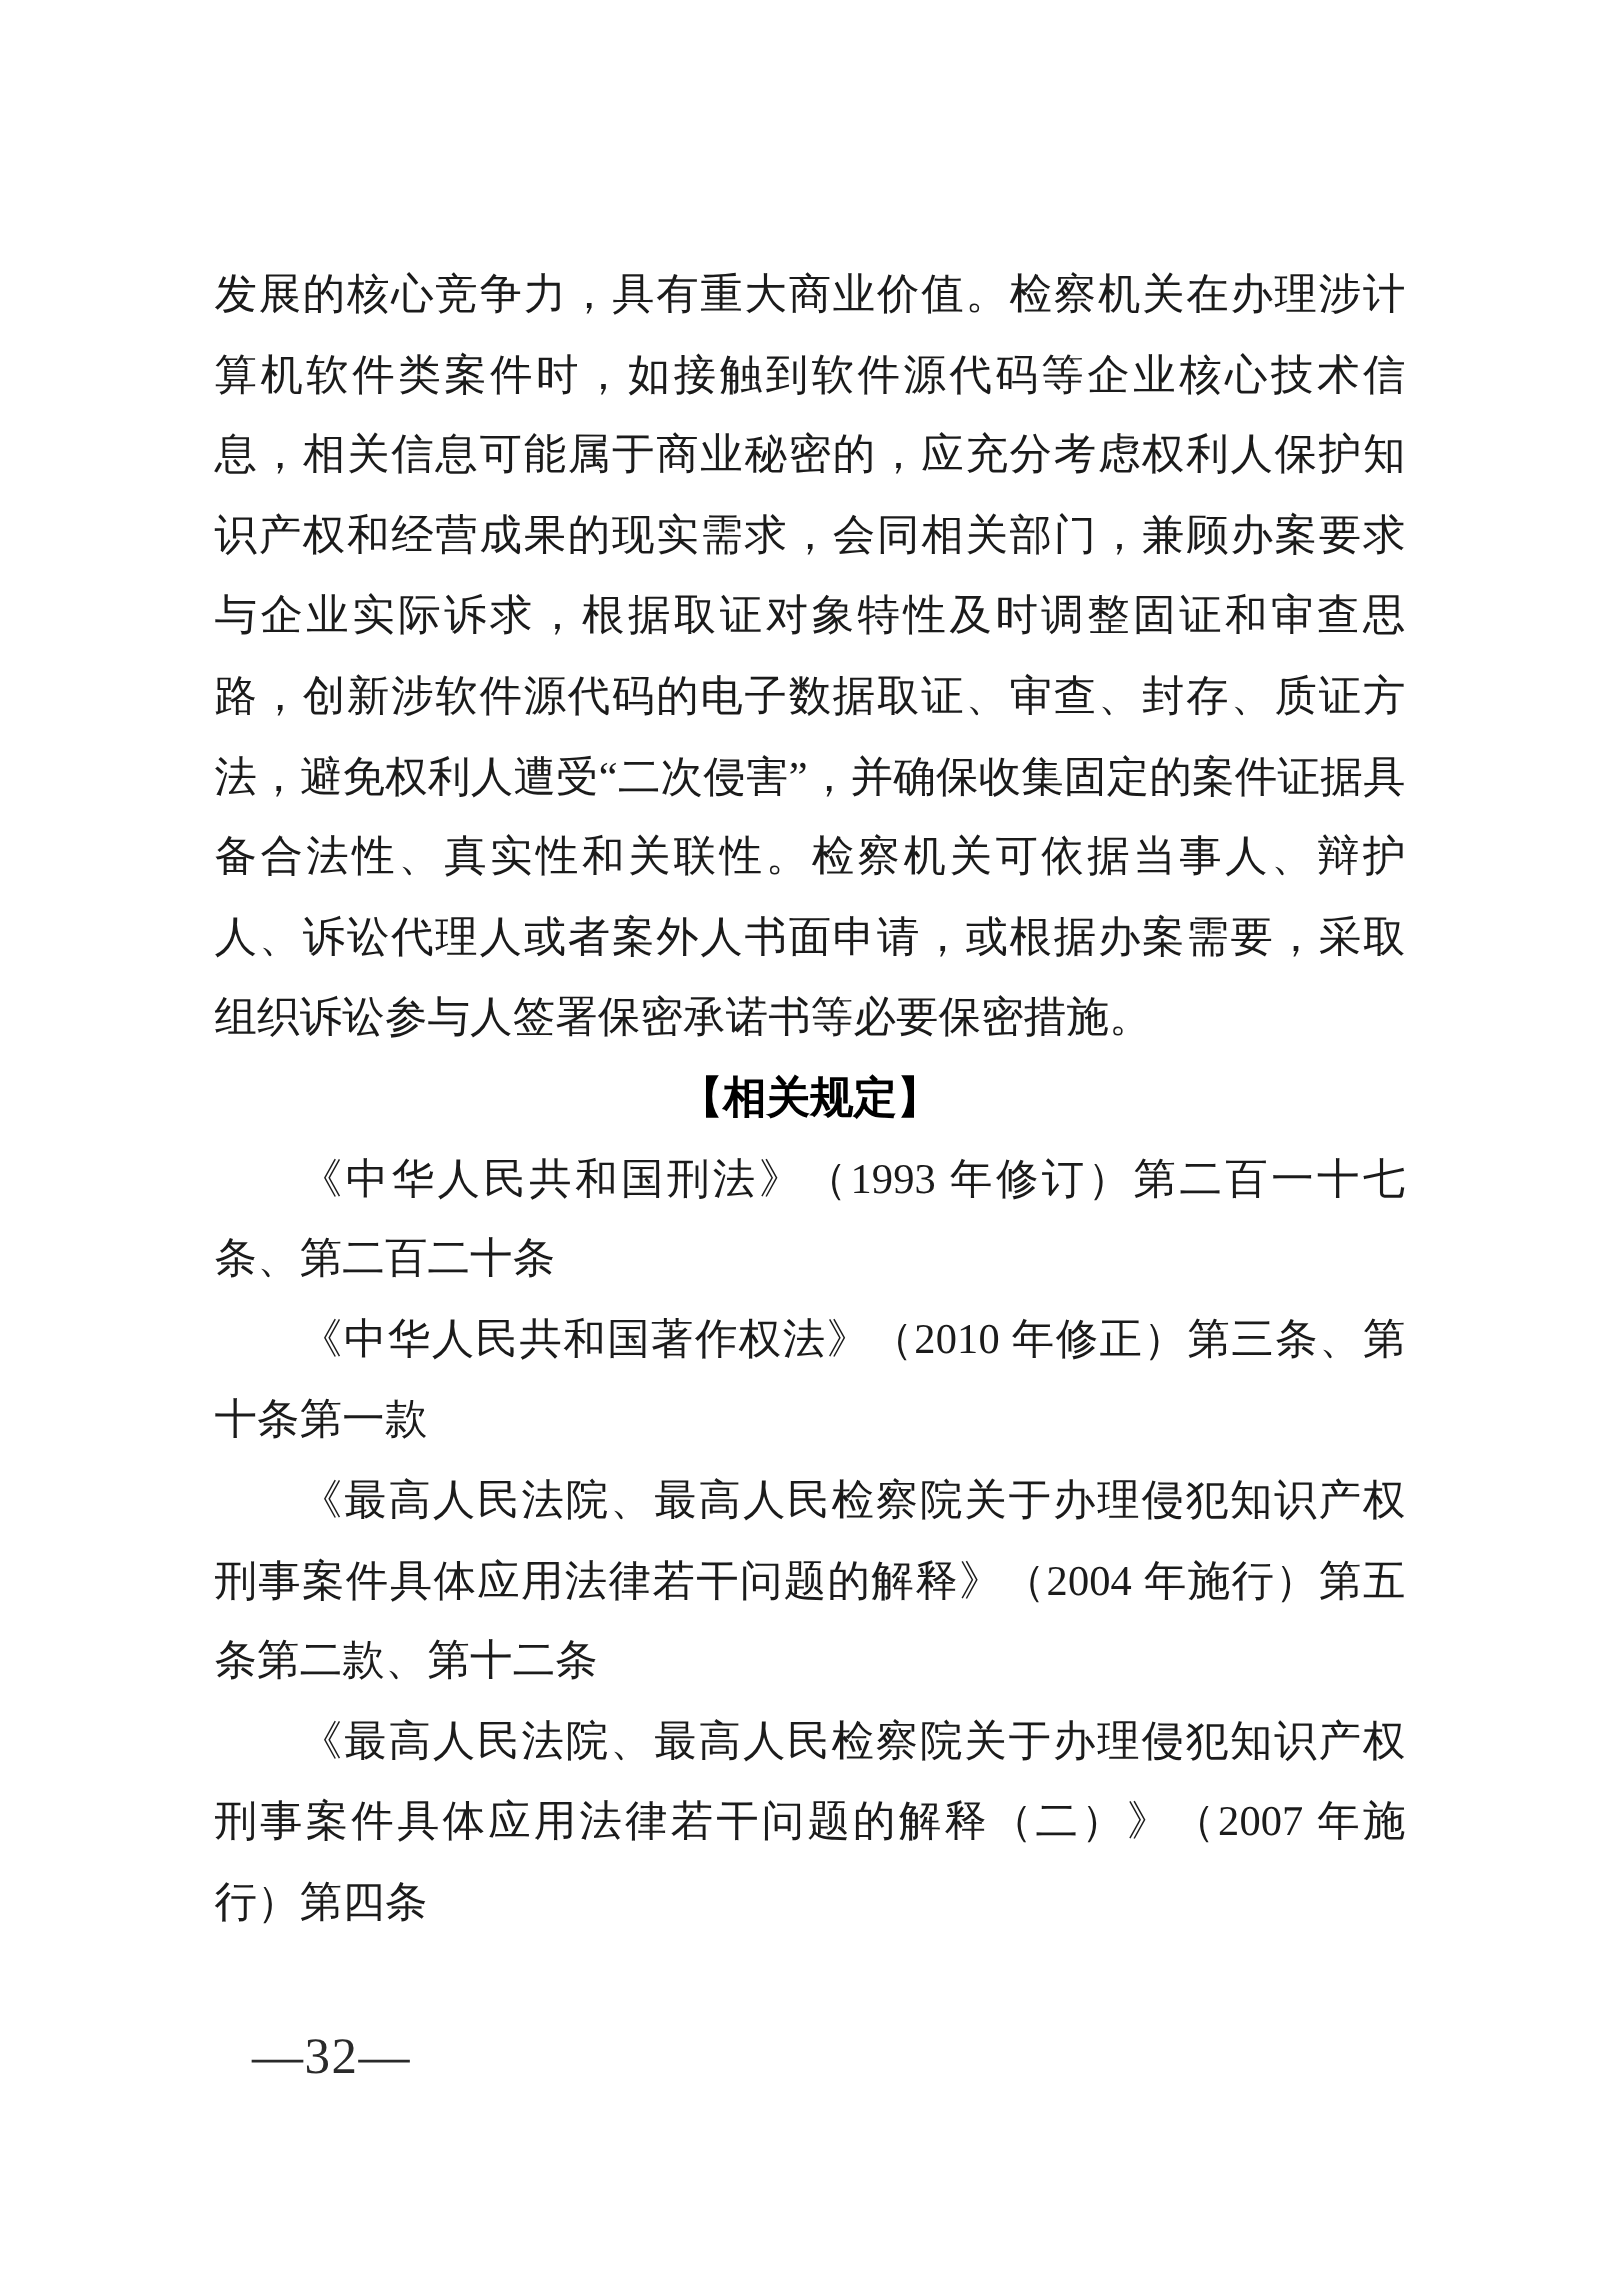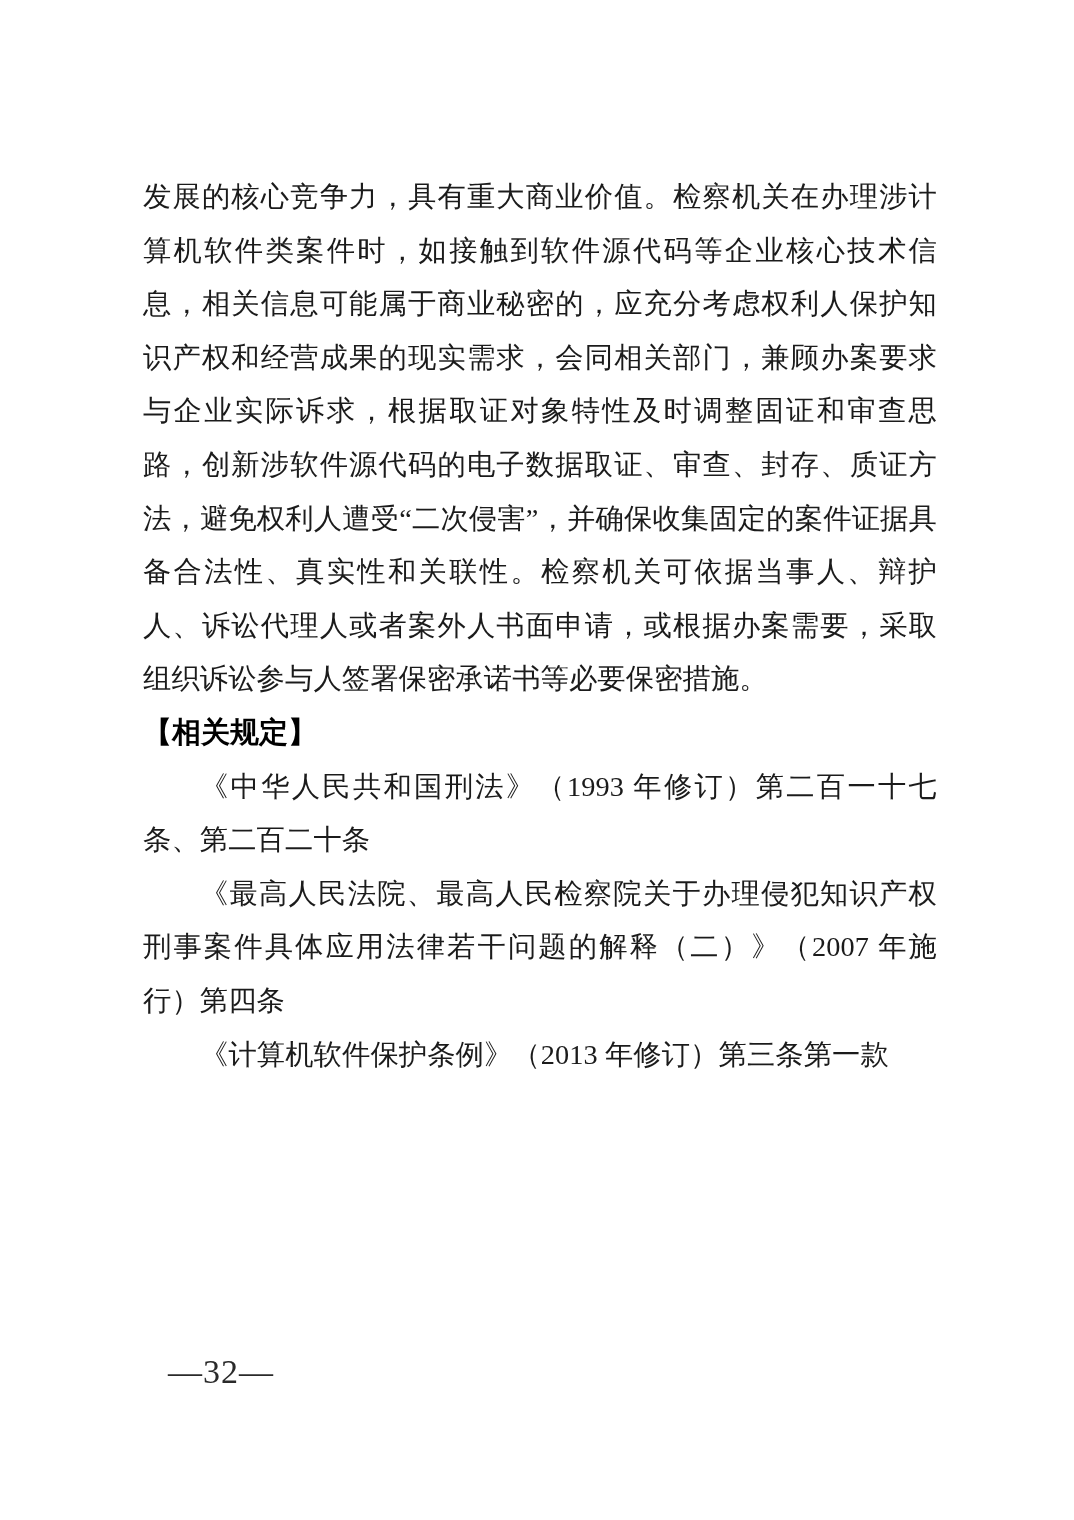--- a/index.html
+++ b/index.html
@@ -35,20 +35,21 @@
     .body-text.indent {
       text-indent: 57px;
     }
     .section-heading {
       margin: 0;
       font-family: Liberation Sans, sans-serif;
       font-weight: bold;
       font-size: 29px;
       line-height: 53.6px;
       color: #000000;
+      text-align: center;
     }
     .page-footer {
       position: absolute;
       left: 168px;
       top: 1352px;
       font-size: 34px;
       line-height: 40px;
       color: #2a2a2a;
       letter-spacing: 1px;
     }
@@ -57,21 +58,22 @@
 <body>
 
 <div class="page">
   <div class="content">
     <p class="body-text">发展的核心竞争力，具有重大商业价值。检察机关在办理涉计算机软件类案件时，如接触到软件源代码等企业核心技术信息，相关信息可能属于商业秘密的，应充分考虑权利人保护知识产权和经营成果的现实需求，会同相关部门，兼顾办案要求与企业实际诉求，根据取证对象特性及时调整固证和审查思路，创新涉软件源代码的电子数据取证、审查、封存、质证方法，避免权利人遭受“二次侵害”，并确保收集固定的案件证据具备合法性、真实性和关联性。检察机关可依据当事人、辩护人、诉讼代理人或者案外人书面申请，或根据办案需要，采取组织诉讼参与人签署保密承诺书等必要保密措施。</p>
 
     <h2 class="section-heading">【相关规定】</h2>
 
     <p class="body-text indent">《中华人民共和国刑法》（1993 年修订）第二百一十七条、第二百二十条</p>
 
+    <p class="body-text indent">《中华人民共和国著作权法》（2010 年修正）第三条、第十条第一款</p>
 
+    <p class="body-text indent">《最高人民法院、最高人民检察院关于办理侵犯知识产权刑事案件具体应用法律若干问题的解释》（2004 年施行）第五条第二款、第十二条</p>
 
     <p class="body-text indent">《最高人民法院、最高人民检察院关于办理侵犯知识产权刑事案件具体应用法律若干问题的解释（二）》（2007 年施行）第四条</p>
 
-    <p class="body-text indent">《计算机软件保护条例》（2013 年修订）第三条第一款</p>
   </div>
 
   <div class="page-footer">—32—</div>
 </div>
 
 </body></html>

